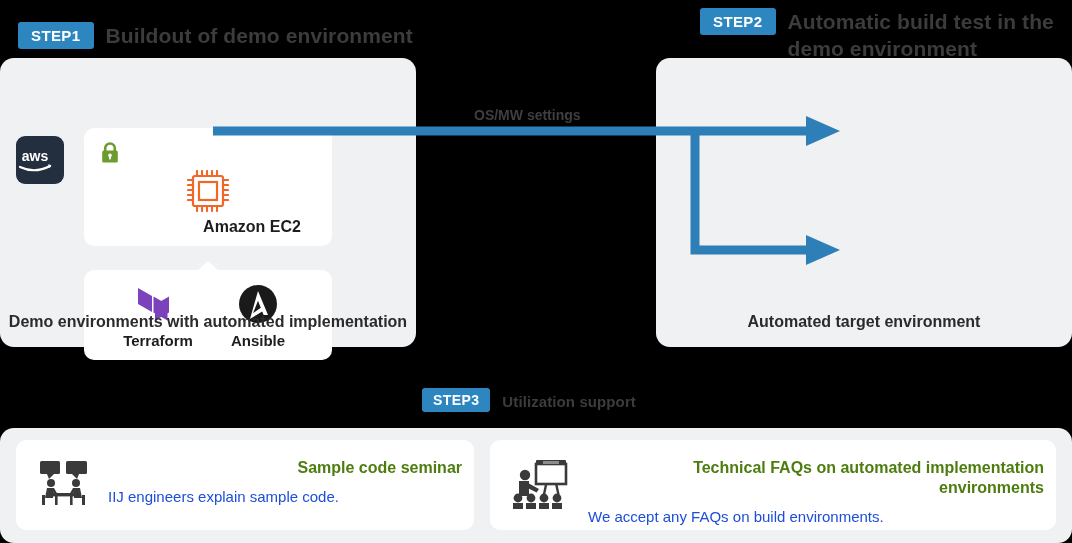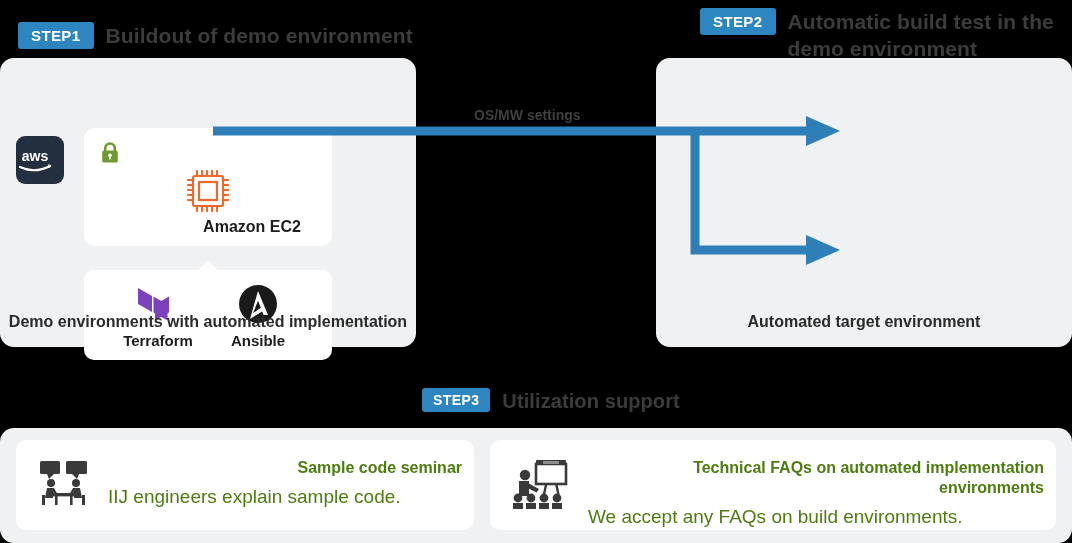--- a/index.html
+++ b/index.html
@@ -40,21 +40,21 @@
     font-size: 21px;
     font-weight: bold;
     line-height: 27px;
     letter-spacing: .1px;
   }
 
   #step1-head { left: 18px; top: 22px; }
   #step2-head { left: 700px; top: 8px; width: 360px; }
   #step3-head { left: 422px; top: 388px; }
   #step3-head .step-badge { padding: 5px 11px; font-size: 14px; }
-  #step3-head .step-title { font-size: 20px; }
+  #step3-head .step-title { font-size: 15px; }
 
   
   .panel {
     position: absolute;
     background: #eff1f3;
     border-radius: 14px;
   }
   #panel-left   { left: 0px;   top: 58px;  width: 416px; height: 289px; }
   #panel-right  { left: 656px; top: 58px;  width: 416px; height: 289px; }
   #panel-bottom { left: 0px;   top: 428px; width: 1072px; height: 115px; }
@@ -208,22 +208,22 @@
   #support-card-2 .support-text { left: 98px; }
   .support-title {
     font-size: 16px;
     font-weight: bold;
     color: #4d7c0f;
     line-height: 20px;
     text-align: right;
   }
   .support-sub {
     margin-top: 9px;
-    font-size: 19px;
-    color: #4d7c0f;
+    font-size: 15px;
+    color: #1d4ed8;
     line-height: 19px;
   }
 </style>
 </head>
 <body>
 
 <div class="step-head" id="step1-head">
   <span class="step-badge">STEP1</span>
   <span class="step-title">Buildout of demo environment</span>
 </div>

